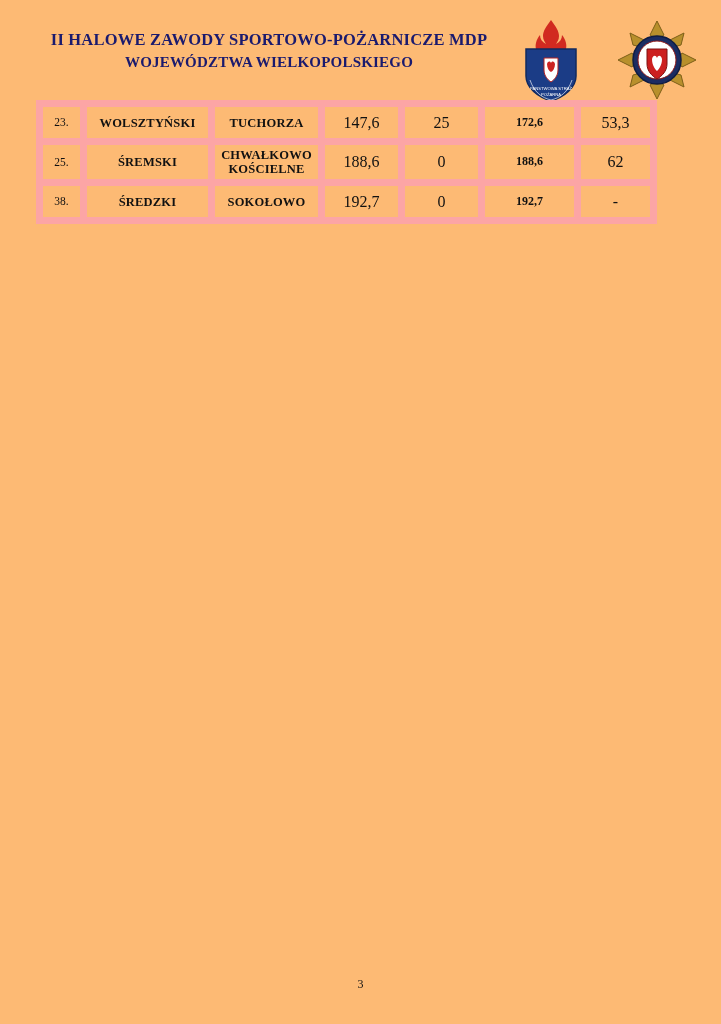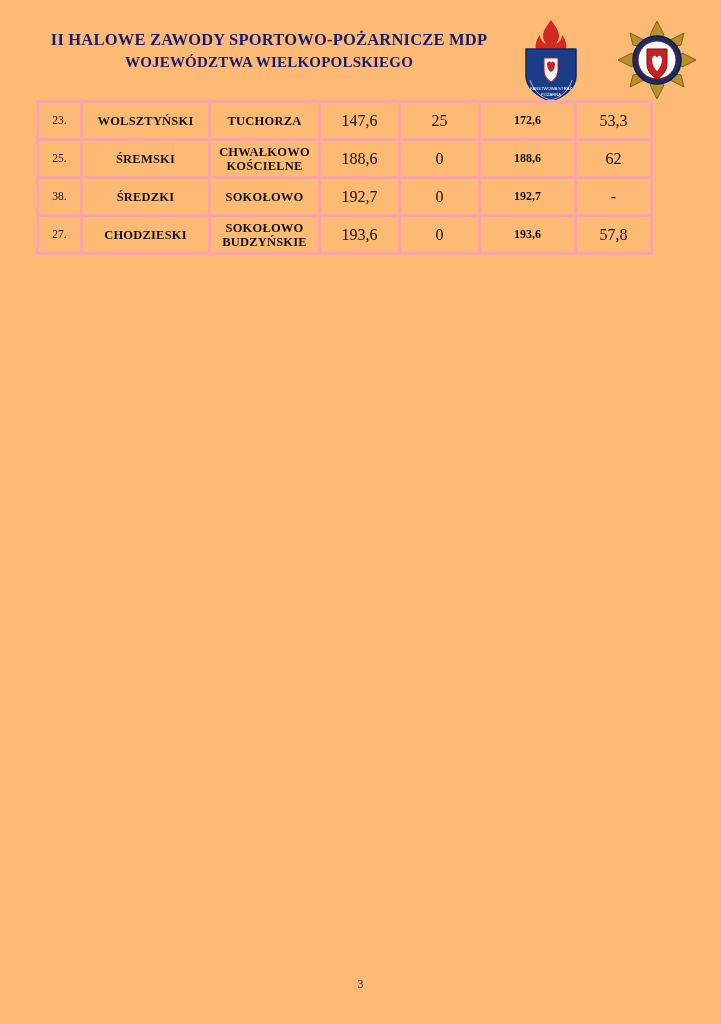--- a/index.html
+++ b/index.html
@@ -73,21 +73,21 @@
     left: 36px;
     top: 100px;
     width: 614px;
   }
   table.results {
     border-collapse: collapse;
     width: 614px;
     table-layout: fixed;
   }
   table.results td {
-    border: 3px solid #fca5a5;
+    border: 7px solid #fca5a5;
     text-align: center;
     vertical-align: middle;
     padding: 3px 2px;
     line-height: 1.12;
   }
   .col-no    { width: 44px; }
   .col-pow   { width: 128px; }
   .col-unit  { width: 110px; }
   .col-pts1  { width: 80px; }
   .col-pen   { width: 80px; }
@@ -224,29 +224,20 @@
         </tr>
         <tr class="row">
           <td class="cell-no">38.</td>
           <td class="cell-powiat">ŚREDZKI</td>
           <td class="cell-unit">SOKOŁOWO</td>
           <td class="cell-num">192,7</td>
           <td class="cell-num">0</td>
           <td class="cell-total">192,7</td>
           <td class="cell-extra">-</td>
         </tr>
-        <tr class="row">
-          <td class="cell-no">27.</td>
-          <td class="cell-powiat">CHODZIESKI</td>
-          <td class="cell-unit">SOKOŁOWO BUDZYŃSKIE</td>
-          <td class="cell-num">193,6</td>
-          <td class="cell-num">0</td>
-          <td class="cell-total">193,6</td>
-          <td class="cell-extra">57,8</td>
-        </tr>
       </tbody>
     </table>
   </div>
 
   <div class="footer">
     <span class="page-number">3</span>
   </div>
 
 </div>
 

